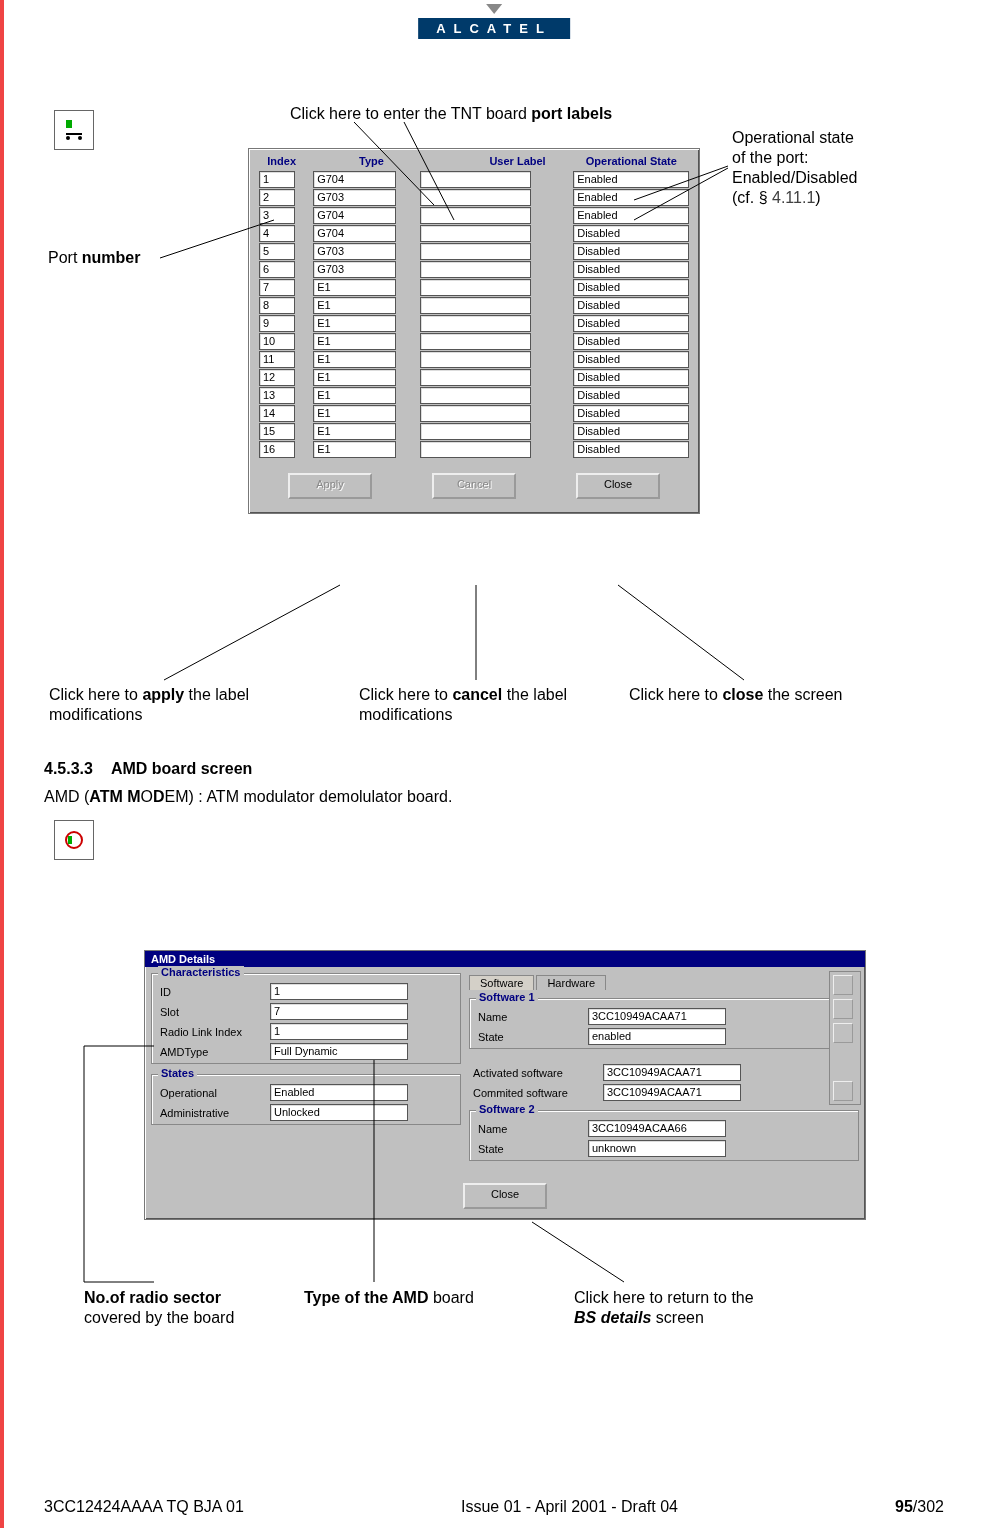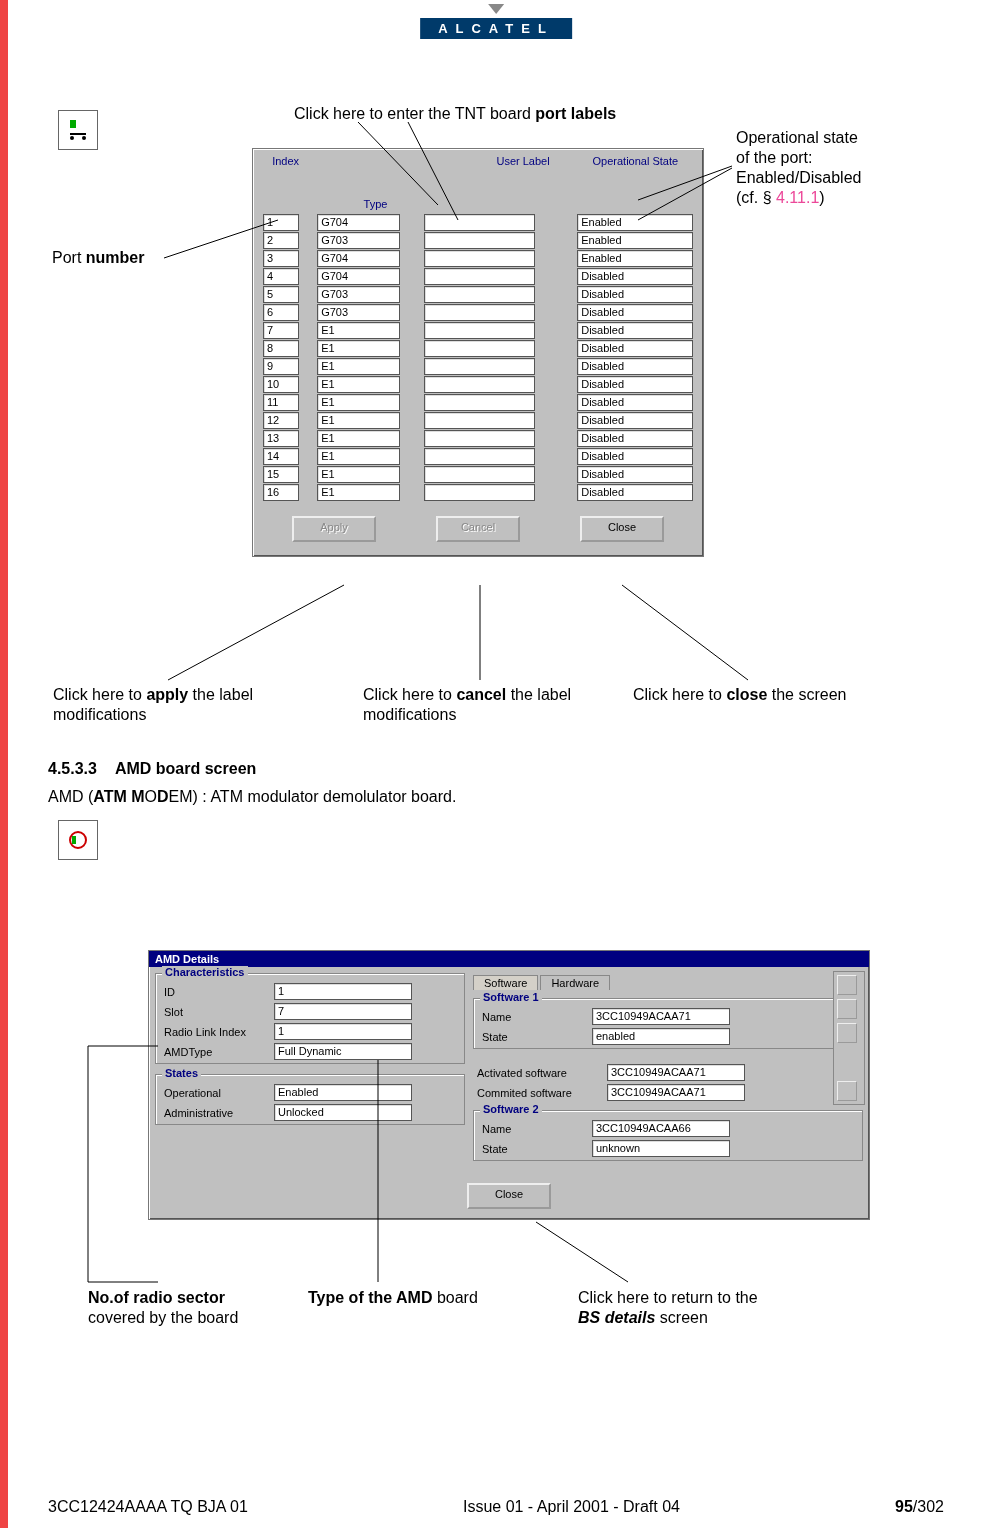--- a/index.html
+++ b/index.html
@@ -8,21 +8,21 @@
     color: #000;
     background: #fff;
     margin: 0;
     padding: 0;
     width: 984px;
   }
   .page {
     position: relative;
     width: 984px;
     height: 1528px;
-    border-left: 8px solid #ef4444;
+    border-left: 4px solid #ef4444;
     box-sizing: border-box;
   }
   .header-bar {
     position: absolute;
     top: 18px;
     left: 50%;
     transform: translateX(-50%);
     background: #003a6a;
     color: #fff;
     font-size: 13px;
@@ -59,27 +59,27 @@
   .title-bar {
     background: #000080;
     color: #fff;
     font-size: 11px;
     font-weight: bold;
     padding: 2px 6px;
   }
   .col-headers {
     display: flex;
     color: #000080;
-    font-weight: normal;
+    font-weight: bold;
     font-size: 11px;
     padding: 6px 10px 4px 10px;
     gap: 28px;
   }
   .ch-index{ width:55px; text-align:center;}
-  .ch-type{ width:95px; text-align:center;margin-top:43px;}
+  .ch-type{ width:95px; text-align:center;}
   .ch-user{ width:130px; text-align:right;}
   .ch-state{ width:140px; text-align:center;}
   .rows {
     padding: 0 10px 6px 10px;
   }
   .row {
     display: flex;
     gap: 4px;
     margin-bottom: 1px;
   }
@@ -256,21 +256,21 @@
   </div>
 
   <div class="callout" style="left:286px; top:104px;">
     <span>Click here to enter the TNT board </span><b>port labels</b>
   </div>
 
   <div class="callout" style="left:728px; top:128px;">
     <span>Operational state</span><br>
     <span>of the port:</span><br>
     <span>Enabled/Disabled</span><br>
-    <span>(cf. § </span><span style="color:#ec4899">4.11.1</span><span>)</span>
+    <span>(cf. § </span><span style="color:#404040">4.11.1</span><span>)</span>
   </div>
 
   <div class="callout" style="left:44px; top:248px;">
     <span>Port </span><b>number</b>
   </div>
 
   <div class="win" style="left:244px; top:148px; width:450px;">
     <div class="col-headers">
       <div class="ch-index">Index</div>
       <div class="ch-type">Type</div>

